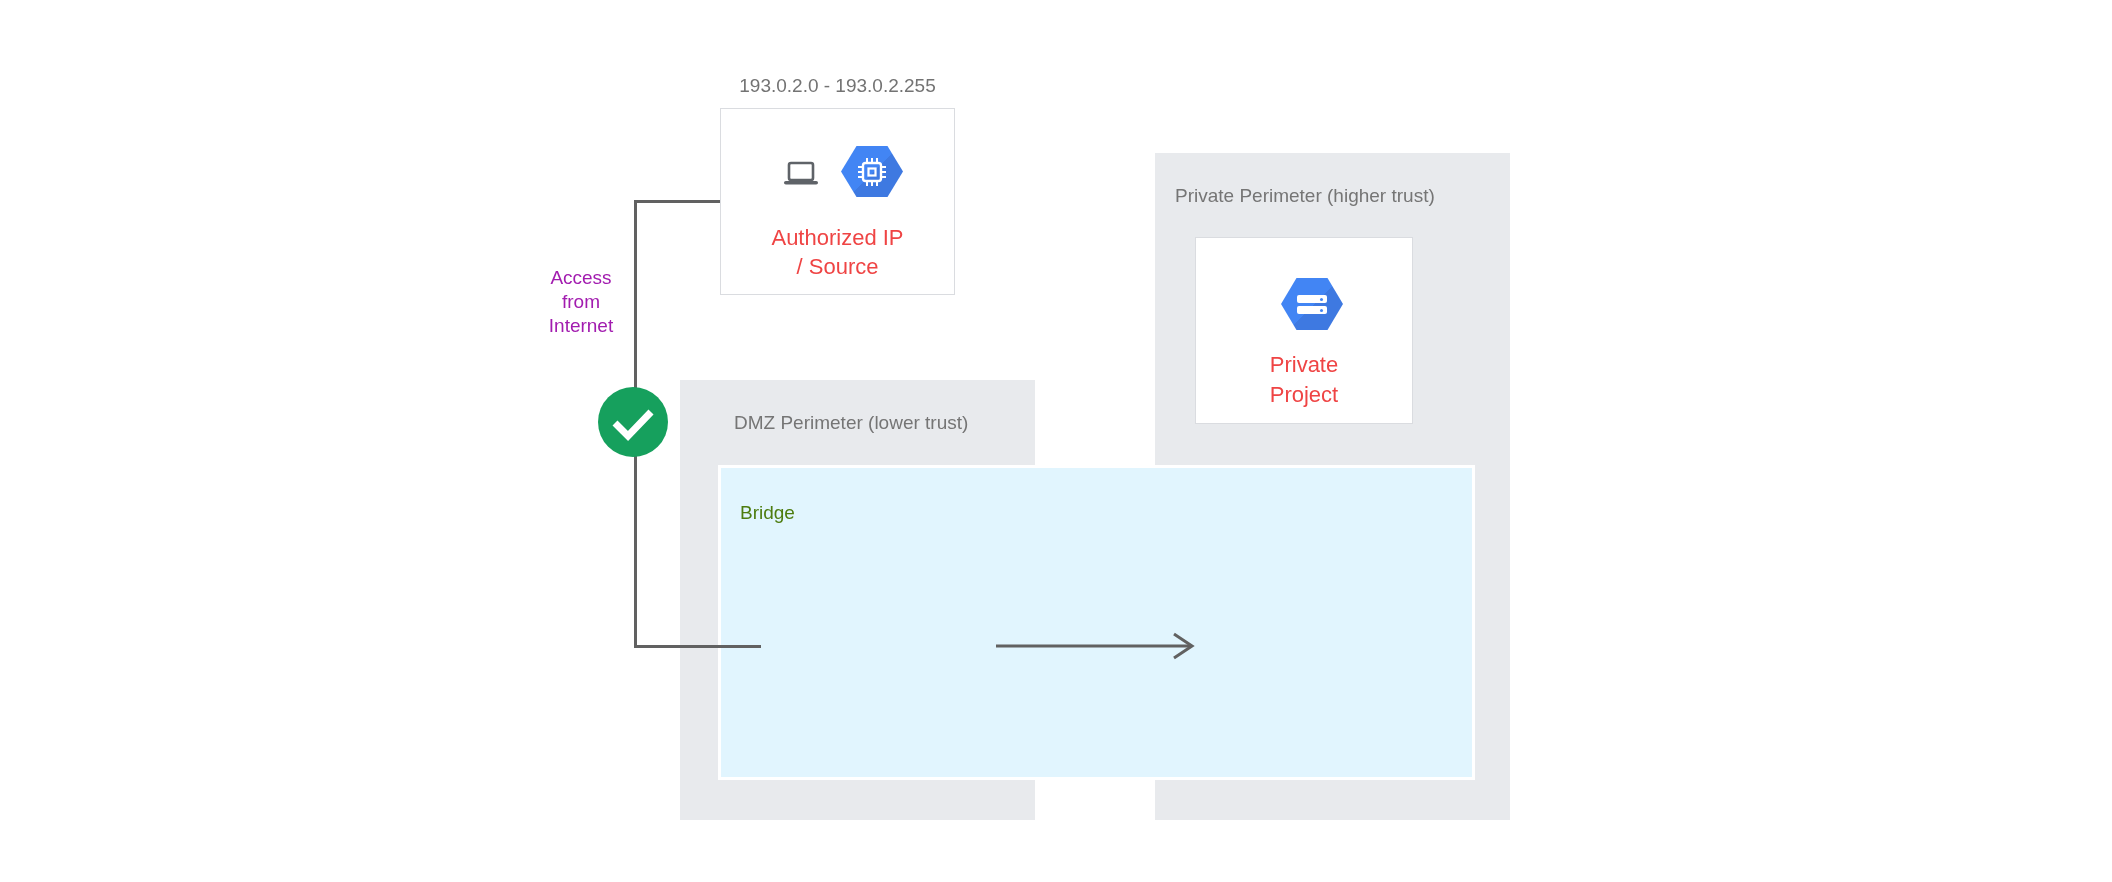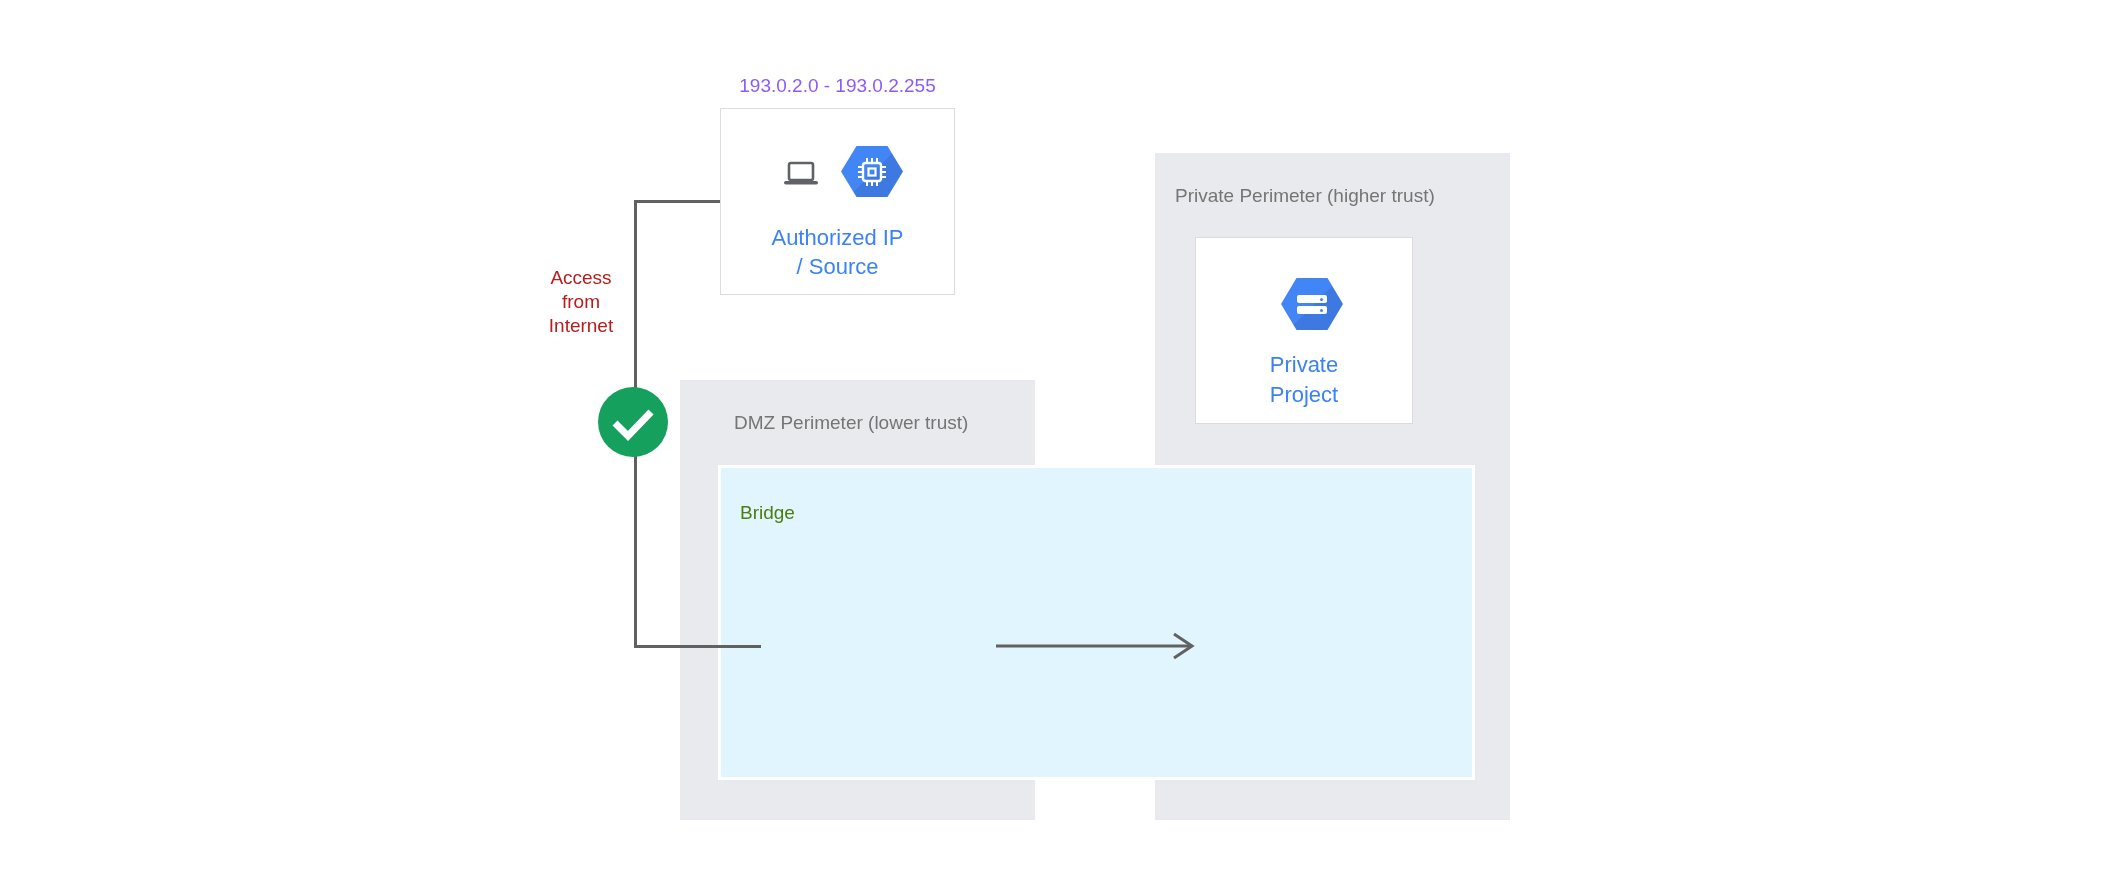--- a/index.html
+++ b/index.html
@@ -20,37 +20,37 @@
   .bridge-label{position:absolute;left:19px;top:34px;font-size:19px;color:#4d7c0f;}
 
   
   .node{position:absolute;background:#FFFFFF;border:1.5px solid #DADCE0;box-sizing:border-box;}
   .authorized{left:720px;top:108px;width:235px;height:187px;}
   .source{left:760px;top:555px;width:233px;height:184px;}
   .sink{left:1194px;top:555px;width:235px;height:184px;}
   .private-project{left:1195px;top:237px;width:218px;height:187px;}
 
   .node-label{position:absolute;left:0;width:100%;text-align:center;
-              font-size:22px;line-height:30px;color:#3b82f6;}
+              font-size:22px;line-height:30px;color:#ef4444;}
   .authorized .node-label{top:114px;line-height:29px;}
   .source .node-label,.sink .node-label{top:96px;}
   .private-project .node-label{top:112px;}
   .node-label span{display:block;}
 
   
   .line{position:absolute;background:#616161;}
   .line-top-h{left:634px;top:200px;width:86px;height:3px;}
   .line-vert{left:634px;top:200px;width:3px;height:448px;}
   .line-bottom-h{left:634px;top:645px;width:127px;height:3px;}
 
   
   .ip-range{position:absolute;left:720px;top:75px;width:235px;text-align:center;
-            font-size:19px;color:#8b5cf6;white-space:nowrap;}
+            font-size:19px;color:#737373;white-space:nowrap;}
   .access{position:absolute;left:536px;top:266px;width:90px;text-align:center;
-          font-size:19px;line-height:24px;color:#b91c1c;}
+          font-size:19px;line-height:24px;color:#a21caf;}
   .access span{display:block;}
 
   
   .check-circle{position:absolute;left:598px;top:387px;width:70px;height:70px;
                 border-radius:50%;background:#16A05D;}
   .check-circle svg{position:absolute;left:0;top:0;}
 
   
   .hex{position:absolute;width:62px;height:52px;
        clip-path:polygon(25% 0%,75% 0%,100% 50%,75% 100%,25% 100%,0% 50%);

